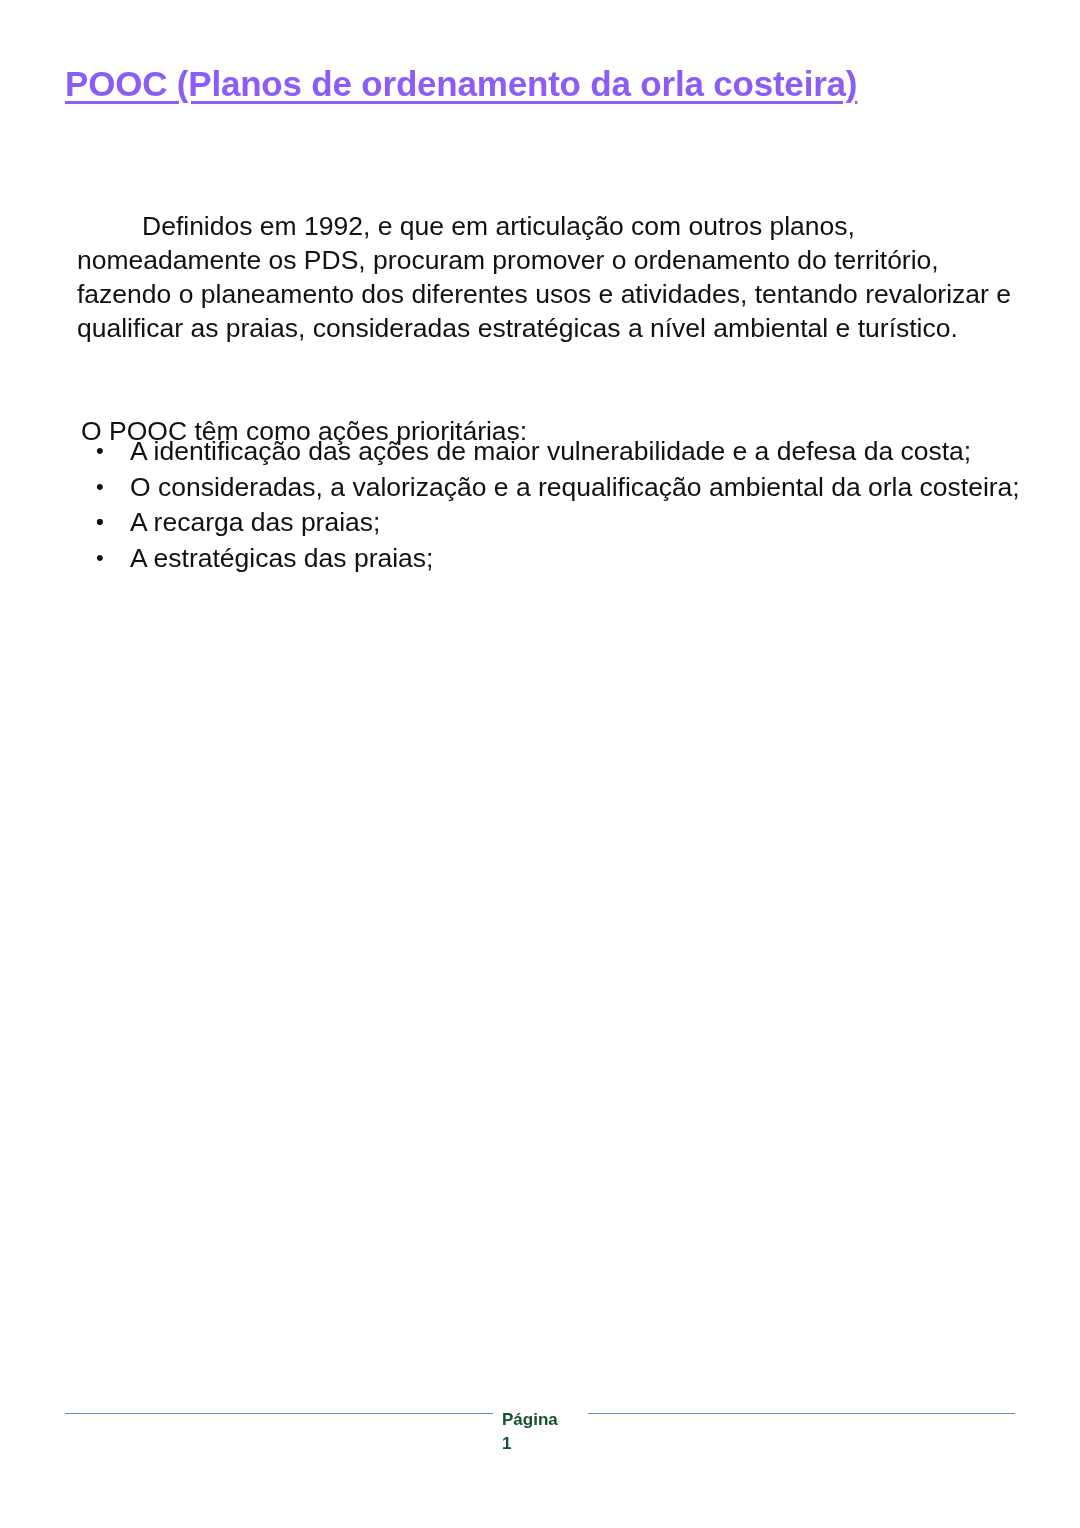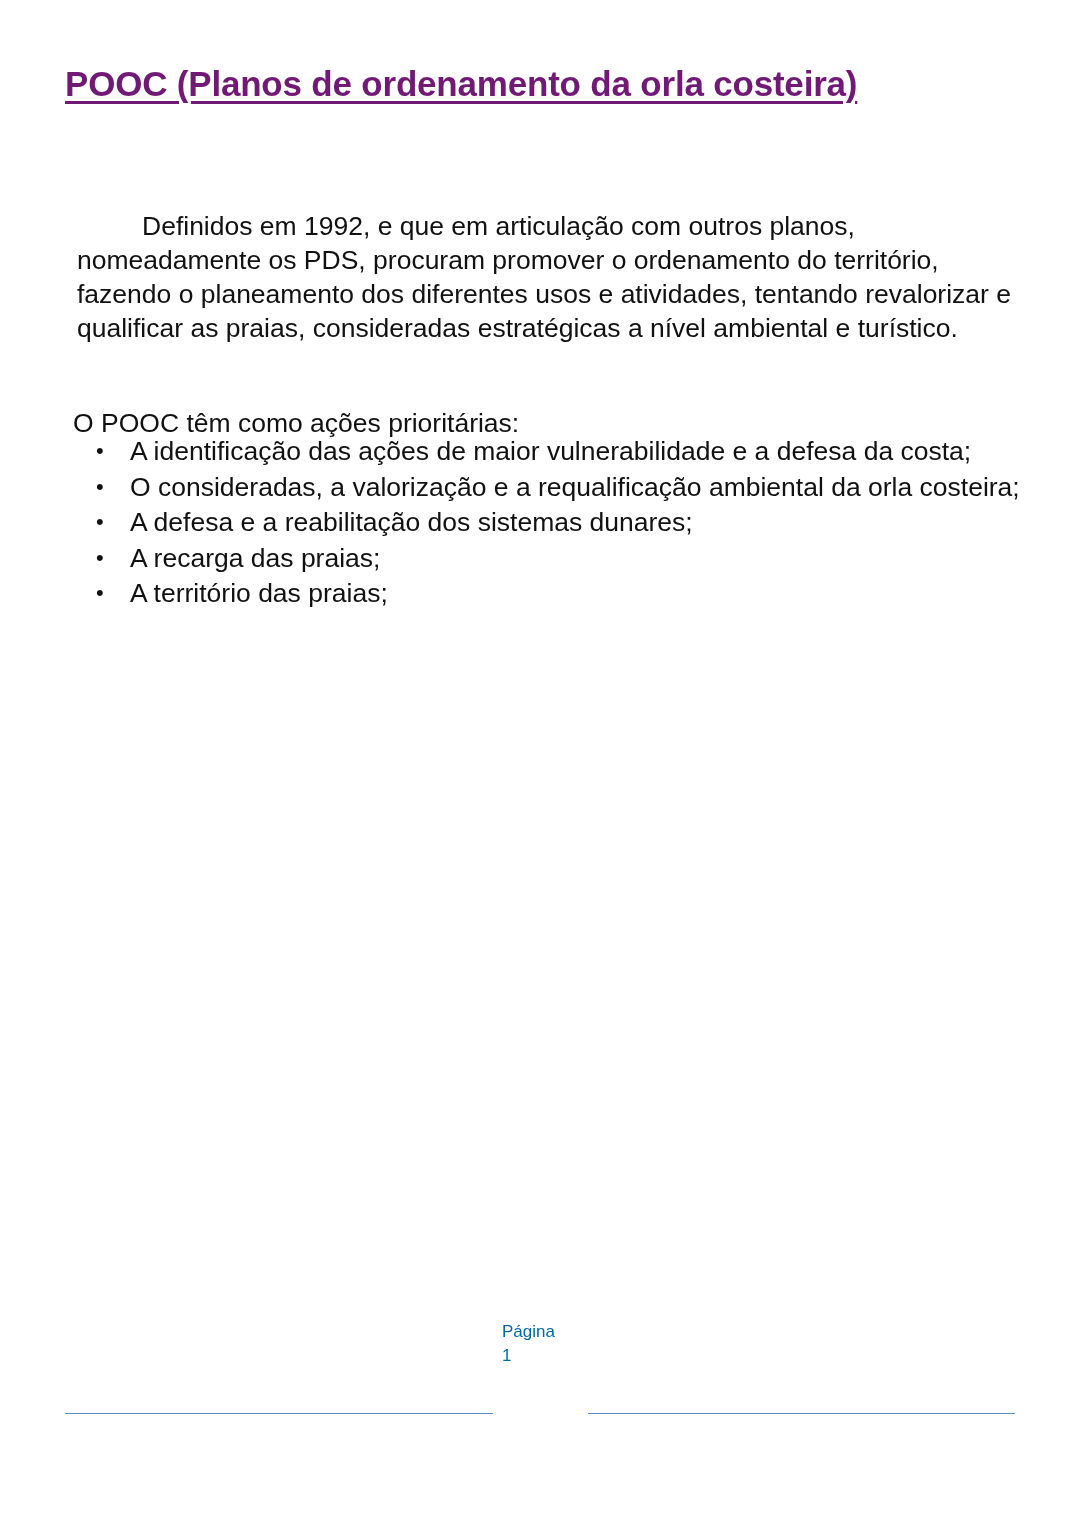--- a/index.html
+++ b/index.html
@@ -1,42 +1,42 @@
 <!DOCTYPE html>
 <html><head>
   <meta charset="utf-8">
   <style>
     html, body { margin: 0; padding: 0; background: #ffffff; }
     body { width: 1080px; height: 1528px; position: relative; overflow: hidden; font-family: "Liberation Sans", sans-serif; color: #111; }
-    .title { position: absolute; left: 65px; top: 64px; font-size: 35px; font-weight: bold; color: #701a75; text-decoration: underline; text-decoration-thickness: 3px; text-underline-offset: 5px; margin: 0; letter-spacing: -0.2px; }
+    .title { position: absolute; left: 65px; top: 64px; font-size: 35px; font-weight: bold; color: #8b5cf6; text-decoration: underline; text-decoration-thickness: 3px; text-underline-offset: 5px; margin: 0; letter-spacing: -0.2px; }
     .para { position: absolute; left: 65px; top: 197px; width: 960px; font-size: 26.5px; line-height: 34px; margin: 12px; text-indent: 65px; }
-    .intro { position: absolute; left: 65px; top: 398px; font-size: 26.5px; line-height: 34px; margin: 8px; }
+    .intro { position: absolute; left: 65px; top: 398px; font-size: 26.5px; line-height: 34px; margin: 16px; }
     .list { position: absolute; left: 65px; top: 434px; width: 960px; margin: 0; padding: 0; list-style: none; font-size: 26.5px; line-height: 34px; }
     .list li { position: relative; padding-left: 65px; margin-bottom: 1.5px; }
     .bullet { position: absolute; left: 31px; top: 0; font-size: 22px; }
     .footer-line { position: absolute; top: 1413px; height: 1px; background: #5b8fc7; }
     .footer-left { left: 65px; width: 428px; }
     .footer-right { left: 588px; width: 427px; }
-    .footer-label { position: absolute; left: 502px; top: 1320px; font-size: 17px; line-height: 24px; color: #0369a1; }
+    .footer-label { position: absolute; left: 502px; top: 1408px; font-size: 17px; line-height: 24px; color: #14532d; font-weight: bold; }
   </style>
 </head>
 <body>
 
 <h1 class="title">POOC (Planos de ordenamento da orla costeira)</h1>
 
 <p class="para">Definidos em 1992, e que em articulação com outros planos, nomeadamente os PDS, procuram promover o ordenamento do território, fazendo o planeamento dos diferentes usos e atividades, tentando revalorizar e qualificar as praias, consideradas estratégicas a nível ambiental e turístico.</p>
 
 <p class="intro">O POOC têm como ações prioritárias:</p>
 
 <ul class="list">
   <li><span class="bullet">•</span><span>A identificação das ações de maior vulnerabilidade e a defesa da costa;</span></li>
   <li><span class="bullet">•</span><span>O consideradas, a valorização e a requalificação ambiental da orla costeira;</span></li>
-  <li><span class="bullet">•</span><span>A defesa e a reabilitação dos sistemas dunares;</span></li>
+  <li><span class="bullet">•</span></li>
   <li><span class="bullet">•</span><span>A recarga das praias;</span></li>
-  <li><span class="bullet">•</span><span>A território das praias;</span></li>
+  <li><span class="bullet">•</span><span>A estratégicas das praias;</span></li>
 </ul>
 
 <div class="footer-line footer-left"></div>
 <div class="footer-label">
   <div>Página</div>
   <div>1</div>
 </div>
 <div class="footer-line footer-right"></div>
 
 </body></html>

